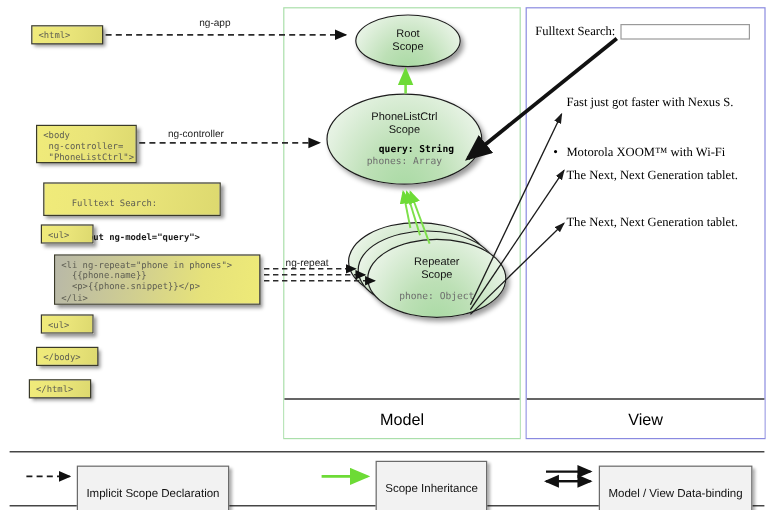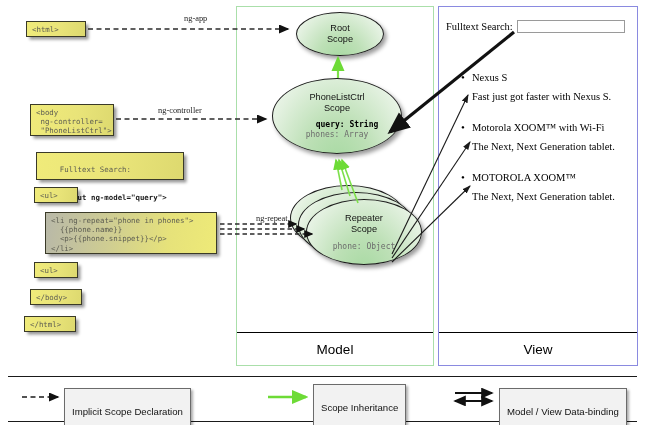--- a/index.html
+++ b/index.html
@@ -35,22 +35,22 @@
     background:linear-gradient(100deg,#f0eb7a 0%,#e9e479 55%,#ddd96f 100%);
   }
   .tbox.grad-lr{
     background:linear-gradient(100deg,#b8b8a8 0%,#cfcd92 38%,#e6e27a 72%,#eeea78 100%);
   }
   .tbox b{color:#1a1a1a;font-weight:bold;}
 
   
   .conn-label{
     position:absolute;
-    font-family:Liberation Serif, serif;
-    font-size:8.4px;color:#242424;white-space:nowrap;margin-left:18px;
+    font-family:Liberation Sans, sans-serif;
+    font-size:8.4px;color:#242424;white-space:nowrap;
   }
 
   
   .ell{
     position:absolute;border:1.6px solid #1d1d1d;border-radius:50%;
     box-sizing:border-box;
     background:radial-gradient(ellipse at 50% 118%, #a6d9a1 0%, #bde0b6 38%, #e3f1e0 78%, #f3f9f2 100%);
     box-shadow:2.5px 3px 4px rgba(0,0,0,0.40);
     display:flex;flex-direction:column;align-items:center;justify-content:center;
   }
@@ -156,29 +156,27 @@
     <div class="prop prop-b">phone: Object</div>
   </div>
 
   <div class="view-inner">
     <div class="v-searchrow">
       <span class="v-searchlabel">Fulltext Search:</span>
       <input class="v-input" type="text" placeholder="" style="">
     </div>
 
     <div class="v-item" style="top:58px;">
-      <div class="v-name">Nexus S</div>
       <div class="v-snip" style="margin-top:8px;">Fast just got faster with Nexus S.</div>
     </div>
     <div class="v-item" style="top:108px;">
       <div class="v-name">Motorola XOOM™ with Wi-Fi</div>
       <div class="v-snip" style="margin-top:8px;">The Next, Next Generation tablet.</div>
     </div>
     <div class="v-item" style="top:158px;">
-      <div class="v-name">MOTOROLA XOOM™</div>
       <div class="v-snip" style="margin-top:8px;">The Next, Next Generation tablet.</div>
     </div>
   </div>
 
   <svg class="ov" viewBox="0 0 645 425">
     <defs>
       <marker id="ahBlack" markerWidth="7" markerHeight="7" refX="6" refY="3" orient="auto">
         <path d="M0,0 L7,3 L0,6 z" fill="#111"></path>
       </marker>
       <marker id="ahThin" markerWidth="8" markerHeight="8" refX="7" refY="3.2" orient="auto">

